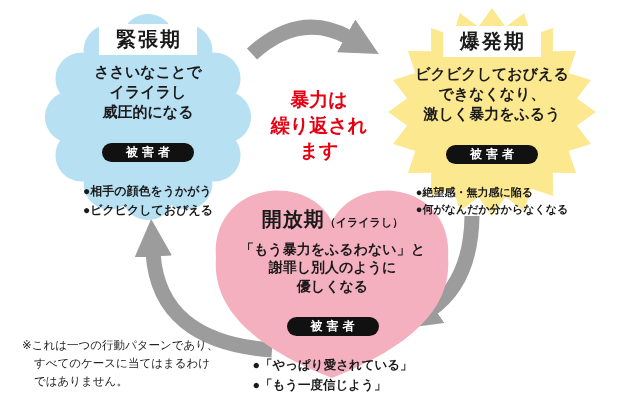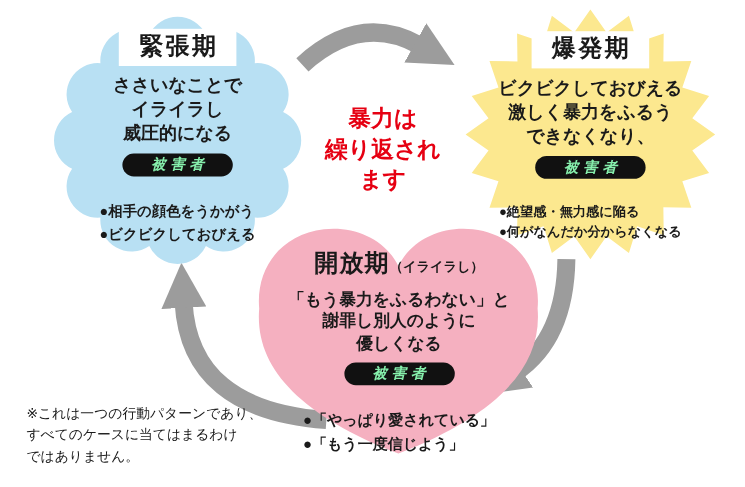--- a/index.html
+++ b/index.html
@@ -4,35 +4,35 @@
 <style>
   * { margin:0; padding:0; box-sizing:border-box; }
   html,body { width:621px; height:406px; }
   body { font-family:"Liberation Sans","DejaVu Sans",sans-serif; background:#fff; }
   .canvas { position:relative; width:621px; height:406px; background:#fff; overflow:hidden; }
   .gfx { position:absolute; left:0; top:0; z-index:0; }
   .phase { position:absolute; z-index:1; text-align:center; color:#1a1a1a; }
   .title-box { display:inline-block; background:#fff; font-size:20px; font-weight:bold;
                letter-spacing:2px; text-indent:2px; padding:3px 15px; line-height:1.25; }
   .desc { font-weight:bold; font-size:15px; line-height:1.32; margin-top:7px; }
-  .badge { display:inline-block; background:#111; color:#86efac; font-size:12px; font-weight:bold;
+  .badge { display:inline-block; background:#111; color:#ffffff; font-size:12px; font-weight:bold;
            letter-spacing:4px; text-indent:4px; width:92px; padding:2px 0; border-radius:10px;
-           margin-top:7px; line-height:1.25;font-style:italic; }
+           margin-top:22px; line-height:1.25; }
   .points { display:inline-block; text-align:left; font-size:12px; font-weight:bold;
             line-height:1.55; margin-top:20px; white-space:nowrap; }
   #explosion .points { font-size:11px; }
   #honeymoon .desc { font-size:14px; }
   #honeymoon .points { font-size:12.5px; }
   .h-title { font-size:20px; font-weight:bold; letter-spacing:1px; }
   .h-title-suffix { font-size:11px; font-weight:bold; }
   .center-msg { position:absolute; z-index:1; left:259px; top:87px; width:120px;
                 text-align:center; font-size:19px; font-weight:bold; line-height:1.35; }
   .footnote { position:absolute; z-index:1; left:22px; top:337px; font-size:11.5px;
               line-height:1.55; color:#1a1a1a; }
-  .footnote .cont { }
+  .footnote .cont { margin-left:12px; }
 </style>
 </head>
 <body>
 
 <div class="canvas">
 
   <svg class="gfx" width="621" height="406" viewBox="0 0 621 406">
     <defs>
       <marker id="ah" markerWidth="2.5" markerHeight="2.5" refX="0.3" refY="1.25" orient="auto" markerUnits="strokeWidth">
         <path d="M 0 0 L 2.5 1.25 L 0 2.5 Z" fill="#9c9c9c"></path>
@@ -65,22 +65,22 @@
     <div class="points">
       <div>●相手の顔色をうかがう</div>
       <div>●ビクビクしておびえる</div>
     </div>
   </div>
 
   <div class="phase" id="explosion" style="left:390px; top:26px; width:204px;">
     <div class="title-box">爆発期</div>
     <div class="desc">
       <div>ビクビクしておびえる</div>
+      <div>できなくなり、</div>
       <div>激しく暴力をふるう</div>
-      <div>できなくなり、</div>
     </div>
     <div><span class="badge">被害者</span></div>
     <div class="points">
       <div>●絶望感・無力感に陥る</div>
       <div>●何がなんだか分からなくなる</div>
     </div>
   </div>
 
   <div class="phase" id="honeymoon" style="left:222px; top:206px; width:221px;">
     <div>

